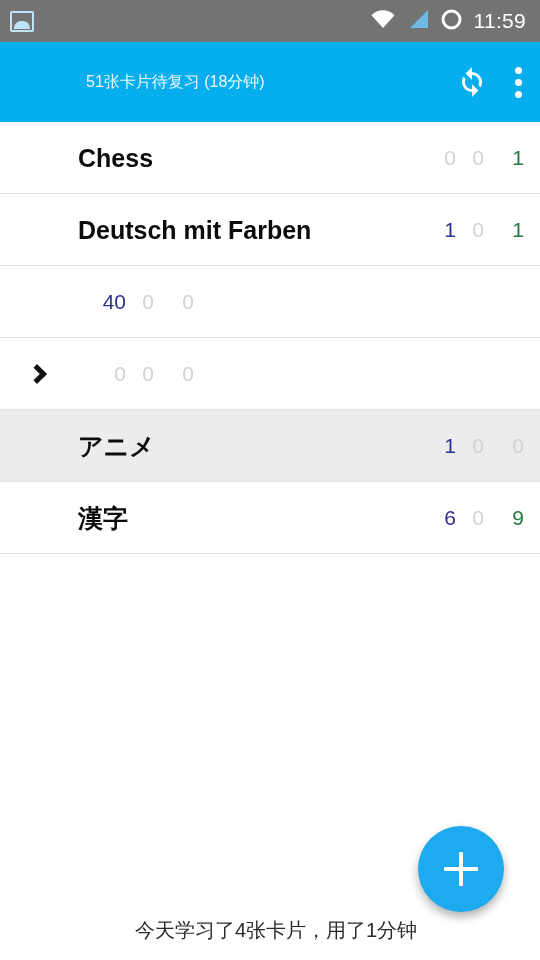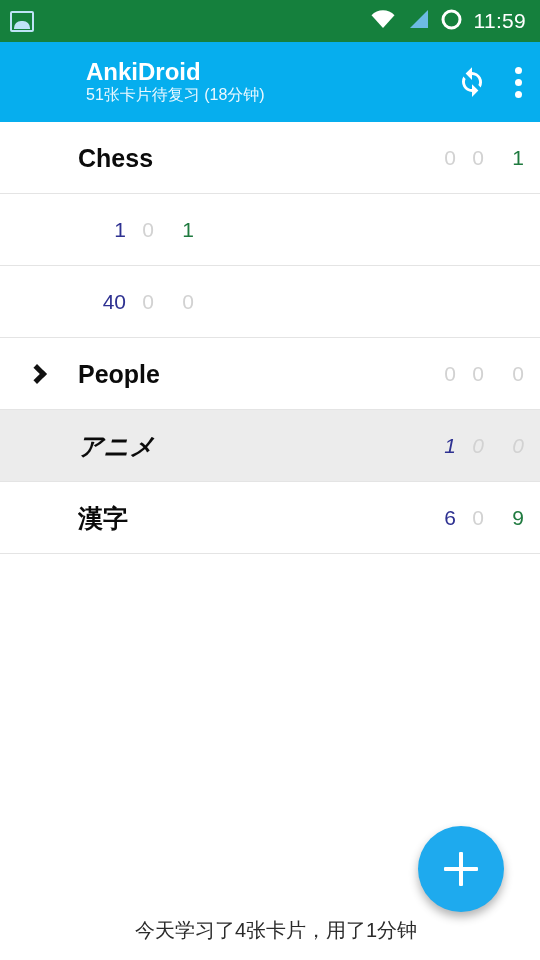--- a/index.html
+++ b/index.html
@@ -6,21 +6,21 @@
   html, body {
     width:540px; height:960px;
     background:#ffffff;
     font-family:"Liberation Sans", "DejaVu Sans", sans-serif;
     overflow:hidden;
   }
   #app { position:relative; width:540px; height:960px; background:#fff; }
 
   
   .statusbar {
-    height:42px; background:#15803d;
+    height:42px; background:#737373;
     display:flex; align-items:center; justify-content:space-between;
     padding:0 14px 0 10px;
   }
   .sb-left { display:flex; align-items:center; gap:8px; }
   .sb-right { display:flex; align-items:center; gap:11px; }
   .photo-icon { width:24px; height:21px; border:2px solid #bfe3f7; border-radius:2px;
     position:relative; overflow:hidden; }
   .photo-icon::after {
     content:""; position:absolute; left:2px; bottom:1px; width:16px; height:8px;
     background:#bfe3f7; border-radius:7px 7px 0 0;
@@ -43,21 +43,21 @@
   .icon-btn { cursor:pointer; display:flex; align-items:center; justify-content:center; }
   .kebab { width:7px; display:flex; flex-direction:column; gap:5px; align-items:center; }
   .kebab i { width:7px; height:7px; border-radius:50%; background:#fff; display:block; }
 
   
   .decklist { background:#c2410c; }
   .deck-row {
     position:relative; height:72px; display:flex; align-items:center;
     padding:0 16px 0 0; background:#ffffff; cursor:pointer;
   }
-  .deck-row.selected { background:#ececec;font-style:italic; }
+  .deck-row.selected { background:#ececec; }
   .deck-row::after {
     content:""; position:absolute; left:0; right:0; bottom:0;
     height:1px; background:#e4e4e4;
   }
   .expander { width:78px; flex:0 0 78px; display:flex; align-items:center;
     justify-content:center; height:100%; }
   .chev {
     width:14px; height:14px; border-right:5px solid #111; border-top:5px solid #111;
     transform:rotate(45deg); margin-left:-4px;
   }
@@ -122,21 +122,20 @@
     </div>
   </div>
 
   <div class="appbar">
     <div class="hamburger icon-btn">
       <span></span>
         <span></span>
         <span></span>
     </div>
     <div class="titles">
-      <div class="app-title">AnkiDroid</div>
       <div class="app-sub">51张卡片待复习 (18分钟)</div>
     </div>
     <div class="bar-actions">
       <div class="icon-btn">
         <svg width="34" height="34" viewBox="0 0 24 24">
           <path d="M12 5 V1.5 L7.5 6 L12 10.5 V7 a5 5 0 0 1 4.5 7.2 l1.6 1.6 A7.2 7.2 0 0 0 12 5 z" fill="#ffffff"></path>
           <path d="M12 19 v3.5 L16.5 18 L12 13.5 V17 a5 5 0 0 1 -4.5 -7.2 L5.9 8.2 A7.2 7.2 0 0 0 12 19 z" fill="#ffffff"></path>
         </svg>
       </div>
       <div class="icon-btn kebab">
@@ -152,39 +151,39 @@
         <div class="expander"></div>
         <div class="deck-name">Chess</div>
         <div class="counts">
           <div class="cnt c-new zero">0</div>
           <div class="cnt c-lrn zero">0</div>
           <div class="cnt c-rev">1</div>
         </div>
       </div>
       <div class="deck-row">
         <div class="expander"></div>
+        <div class="deck-name">Deutsch mit Farben</div>
         <div class="counts">
           <div class="cnt c-new">1</div>
           <div class="cnt c-lrn zero">0</div>
           <div class="cnt c-rev">1</div>
         </div>
       </div>
       <div class="deck-row">
         <div class="expander"></div>
         <div class="counts">
           <div class="cnt c-new">40</div>
           <div class="cnt c-lrn zero">0</div>
           <div class="cnt c-rev zero">0</div>
         </div>
       </div>
       <div class="deck-row">
         <div class="expander">
           <span class="chev"></span>
         </div>
-        <div class="deck-name">People</div>
         <div class="counts">
           <div class="cnt c-new zero">0</div>
           <div class="cnt c-lrn zero">0</div>
           <div class="cnt c-rev zero">0</div>
         </div>
       </div>
       <div class="deck-row selected">
         <div class="expander"></div>
         <div class="deck-name">アニメ</div>
         <div class="counts">

